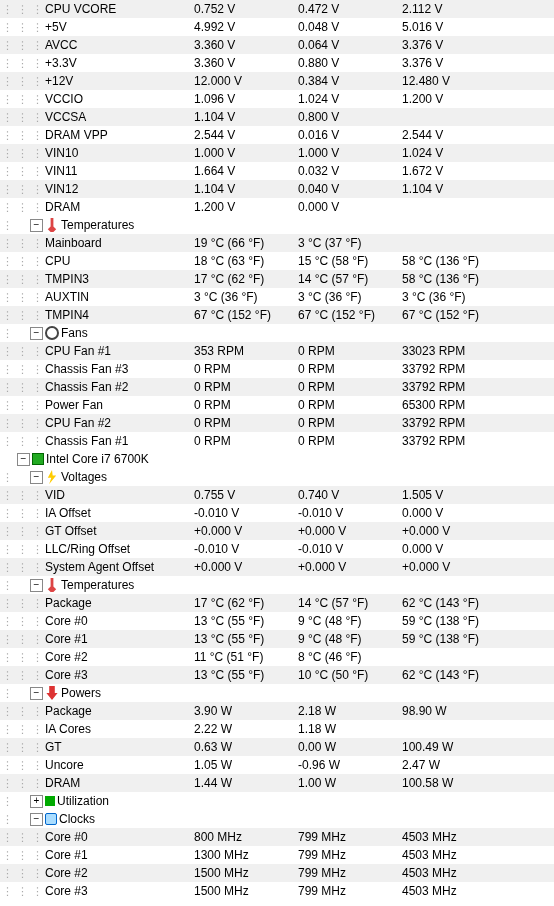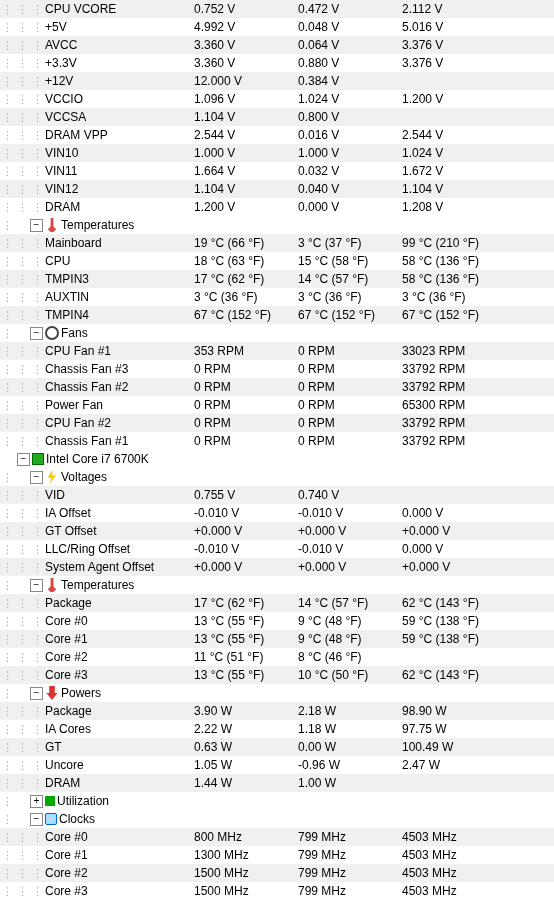--- a/index.html
+++ b/index.html
@@ -71,20 +71,21 @@
     </div>
     <div class="row alt">
       <div class="tree">
         <span class="ind" style="width: 15px;">⋮</span>
         <span class="ind" style="width: 15px;">⋮</span>
         <span class="ind" style="width: 15px;">⋮</span>
         <span>+12V</span>
       </div>
       <div class="c1">12.000 V</div>
       <div class="c2">0.384 V</div>
+      <div class="c3">12.480 V</div>
     </div>
     <div class="row">
       <div class="tree">
         <span class="ind" style="width: 15px;">⋮</span>
         <span class="ind" style="width: 15px;">⋮</span>
         <span class="ind" style="width: 15px;">⋮</span>
         <span>VCCIO</span>
       </div>
       <div class="c1">1.096 V</div>
       <div class="c2">1.024 V</div>
@@ -146,21 +147,20 @@
     </div>
     <div class="row">
       <div class="tree">
         <span class="ind" style="width: 15px;">⋮</span>
         <span class="ind" style="width: 15px;">⋮</span>
         <span class="ind" style="width: 15px;">⋮</span>
         <span>DRAM</span>
       </div>
       <div class="c1">1.200 V</div>
       <div class="c2">0.000 V</div>
-      <div class="c3">1.208 V</div>
     </div>
     <div class="row">
       <div class="tree">
         <span class="ind" style="width: 15px;">⋮</span>
         <span class="ind" style="width: 15px;"></span>
         <span class="pm">−</span>
         <span class="icon ic-temp"></span>
         <span>Temperatures</span>
       </div>
       <div class="c1"></div>
@@ -169,21 +169,20 @@
     </div>
     <div class="row alt">
       <div class="tree">
         <span class="ind" style="width: 15px;">⋮</span>
         <span class="ind" style="width: 15px;">⋮</span>
         <span class="ind" style="width: 15px;">⋮</span>
         <span>Mainboard</span>
       </div>
       <div class="c1">19 °C  (66 °F)</div>
       <div class="c2">3 °C  (37 °F)</div>
-      <div class="c3">99 °C  (210 °F)</div>
     </div>
     <div class="row">
       <div class="tree">
         <span class="ind" style="width: 15px;">⋮</span>
         <span class="ind" style="width: 15px;">⋮</span>
         <span class="ind" style="width: 15px;">⋮</span>
         <span>CPU</span>
       </div>
       <div class="c1">18 °C  (63 °F)</div>
       <div class="c2">15 °C  (58 °F)</div>
@@ -326,20 +325,21 @@
     </div>
     <div class="row alt">
       <div class="tree">
         <span class="ind" style="width: 15px;">⋮</span>
         <span class="ind" style="width: 15px;">⋮</span>
         <span class="ind" style="width: 15px;">⋮</span>
         <span>VID</span>
       </div>
       <div class="c1">0.755 V</div>
       <div class="c2">0.740 V</div>
+      <div class="c3">1.505 V</div>
     </div>
     <div class="row">
       <div class="tree">
         <span class="ind" style="width: 15px;">⋮</span>
         <span class="ind" style="width: 15px;">⋮</span>
         <span class="ind" style="width: 15px;">⋮</span>
         <span>IA Offset</span>
       </div>
       <div class="c1">-0.010 V</div>
       <div class="c2">-0.010 V</div>
@@ -469,21 +469,20 @@
     </div>
     <div class="row">
       <div class="tree">
         <span class="ind" style="width: 15px;">⋮</span>
         <span class="ind" style="width: 15px;">⋮</span>
         <span class="ind" style="width: 15px;">⋮</span>
         <span>IA Cores</span>
       </div>
       <div class="c1">2.22 W</div>
       <div class="c2">1.18 W</div>
-      <div class="c3">97.75 W</div>
     </div>
     <div class="row alt">
       <div class="tree">
         <span class="ind" style="width: 15px;">⋮</span>
         <span class="ind" style="width: 15px;">⋮</span>
         <span class="ind" style="width: 15px;">⋮</span>
         <span>GT</span>
       </div>
       <div class="c1">0.63 W</div>
       <div class="c2">0.00 W</div>
@@ -502,20 +501,21 @@
     </div>
     <div class="row alt">
       <div class="tree">
         <span class="ind" style="width: 15px;">⋮</span>
         <span class="ind" style="width: 15px;">⋮</span>
         <span class="ind" style="width: 15px;">⋮</span>
         <span>DRAM</span>
       </div>
       <div class="c1">1.44 W</div>
       <div class="c2">1.00 W</div>
+      <div class="c3">100.58 W</div>
     </div>
     <div class="row">
       <div class="tree">
         <span class="ind" style="width: 15px;">⋮</span>
         <span class="ind" style="width: 15px;"></span>
         <span class="pm">+</span>
         <span class="icon ic-util"></span>
         <span>Utilization</span>
       </div>
       <div class="c1"></div>

